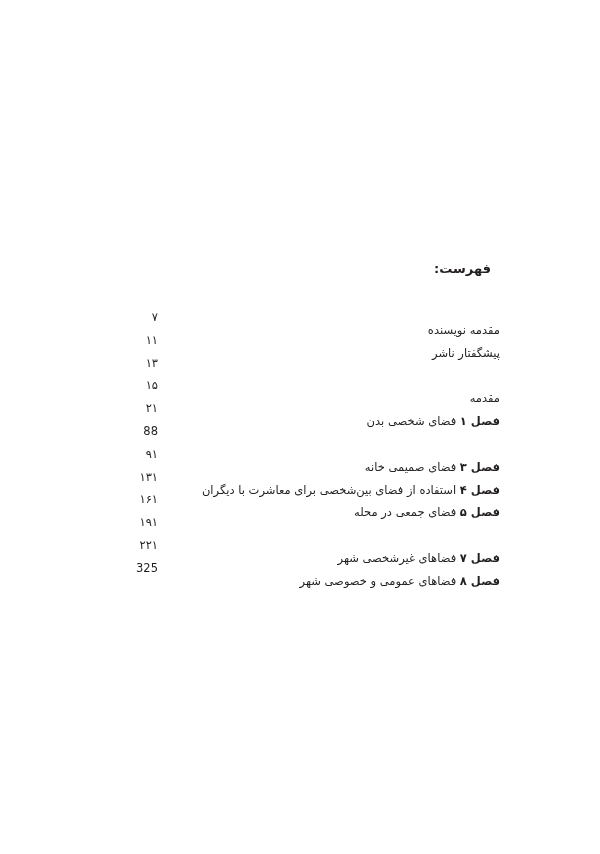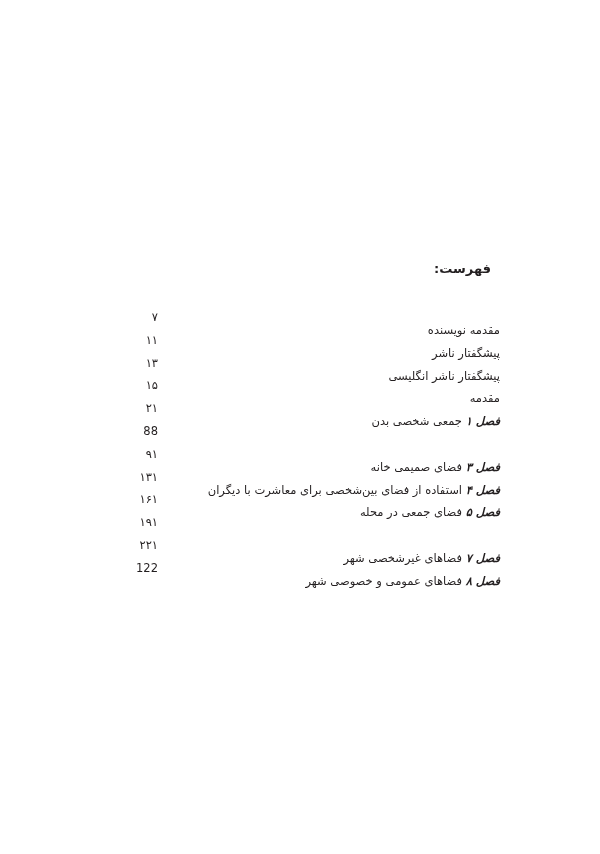--- a/index.html
+++ b/index.html
@@ -48,21 +48,20 @@
     }
     .toc-title {
       position: absolute;
       right: 0;
       top: 13px;
       direction: rtl;
       white-space: nowrap;
     }
     .toc-chapter {
       font-weight: bold;
-      font-style: italic;
     }
     .toc-page {
       position: absolute;
       right: 342px;
       top: 0;
       direction: rtl;
       white-space: nowrap;
       text-align: right;
     }
   </style>
@@ -75,29 +74,28 @@
   <ul class="toc-list">
     <li class="toc-row">
       <span class="toc-title"><b class="toc-chapter"></b> <span>مقدمه نویسنده</span></span>
       <span class="toc-page">۷</span>
     </li>
     <li class="toc-row">
       <span class="toc-title"><b class="toc-chapter"></b> <span>پیشگفتار ناشر</span></span>
       <span class="toc-page">۱۱</span>
     </li>
     <li class="toc-row">
-      <span class="toc-title"><b class="toc-chapter"></b> <span>پیشگفتار ناشر انگلیسی</span></span>
       <span class="toc-page">۱۳</span>
     </li>
     <li class="toc-row">
       <span class="toc-title"><b class="toc-chapter"></b> <span>مقدمه</span></span>
       <span class="toc-page">۱۵</span>
     </li>
     <li class="toc-row">
-      <span class="toc-title"><b class="toc-chapter">فصل ۱</b> <span>جمعی شخصی بدن</span></span>
+      <span class="toc-title"><b class="toc-chapter">فصل ۱</b> <span>فضای شخصی بدن</span></span>
       <span class="toc-page">۲۱</span>
     </li>
     <li class="toc-row">
       <span class="toc-page">88</span>
     </li>
     <li class="toc-row">
       <span class="toc-title"><b class="toc-chapter">فصل ۳</b> <span>فضای صمیمی خانه</span></span>
       <span class="toc-page">۹۱</span>
     </li>
     <li class="toc-row">
@@ -110,16 +108,16 @@
     </li>
     <li class="toc-row">
       <span class="toc-page">۱۹۱</span>
     </li>
     <li class="toc-row">
       <span class="toc-title"><b class="toc-chapter">فصل ۷</b> <span>فضاهای غیرشخصی شهر</span></span>
       <span class="toc-page">۲۲۱</span>
     </li>
     <li class="toc-row">
       <span class="toc-title"><b class="toc-chapter">فصل ۸</b> <span>فضاهای عمومی و خصوصی شهر</span></span>
-      <span class="toc-page">122</span>
+      <span class="toc-page">325</span>
     </li>
   </ul>
 </div>
 
 </body></html>

